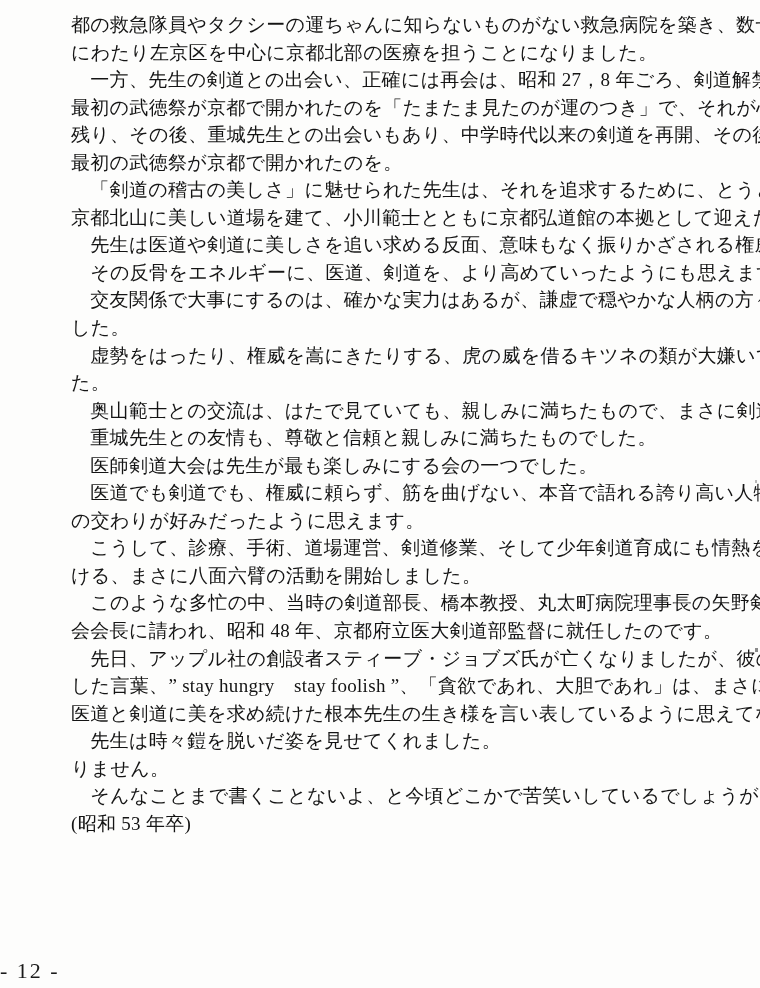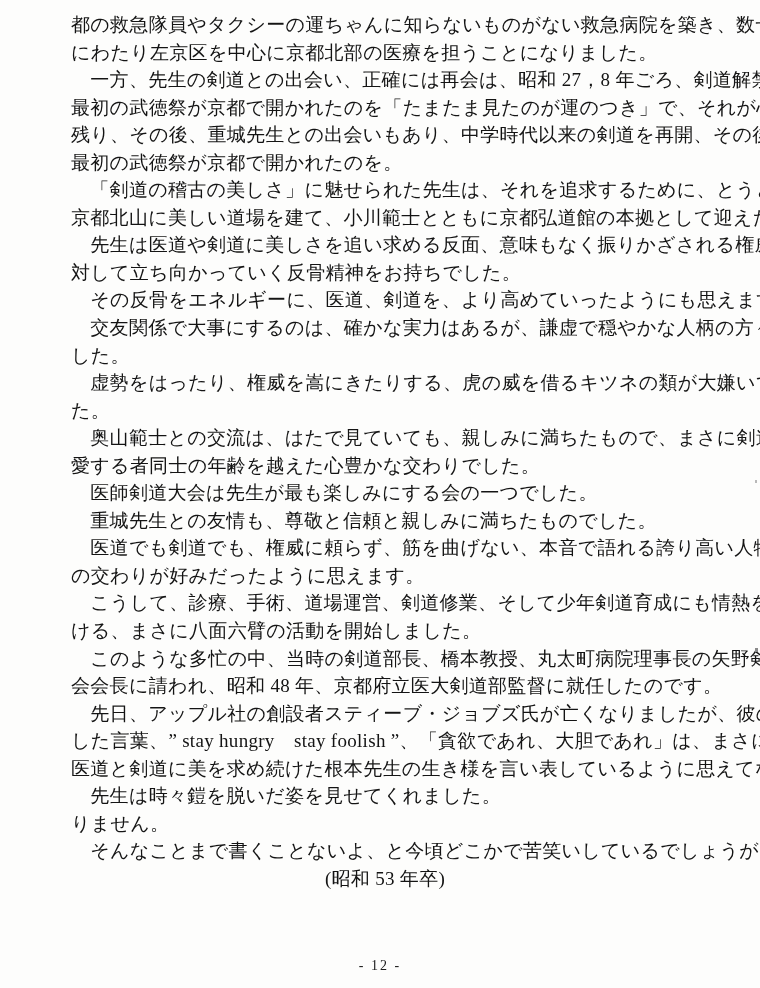--- a/index.html
+++ b/index.html
@@ -24,32 +24,31 @@
     width: 630px;
     font-size: 19px;
     line-height: 27.55px;
     letter-spacing: 0.3px;
   }
   .line {
     white-space: pre;
     height: 27.55px;
   }
   .attribution {
-    text-align: center;
+    text-align: left;
     white-space: pre;
     height: 27.55px;
     padding-right: 2px;
   }
   .page-number {
     position: absolute;
     left: 0;
     right: 0;
     top: 958px;
-    text-align: center;
-    font-size: 14px;
+    font-size: 22px;
     letter-spacing: 2px;
     color: #1a1a1a;
   }
   
   .scan-speck-1 {
     position: absolute;
     right: 3px; top: 480px;
     width: 2px; height: 3px;
     background: #b9b9b9;
   }
@@ -68,30 +67,28 @@
 
   <div class="line">都の救急隊員やタクシーの運ちゃんに知らないものがない救急病院を築き、数十年</div>
       <div class="line">にわたり左京区を中心に京都北部の医療を担うことになりました。</div>
       <div class="line">　一方、先生の剣道との出会い、正確には再会は、昭和 27，8 年ごろ、剣道解禁後</div>
       <div class="line">最初の武徳祭が京都で開かれたのを「たまたま見たのが運のつき」で、それが心に</div>
       <div class="line">残り、その後、重城先生との出会いもあり、中学時代以来の剣道を再開、その後本</div>
       <div class="line">最初の武徳祭が京都で開かれたのを。</div>
       <div class="line">　「剣道の稽古の美しさ」に魅せられた先生は、それを追求するために、とうとう</div>
       <div class="line">京都北山に美しい道場を建て、小川範士とともに京都弘道館の本拠として迎えたの</div>
       <div class="line">　先生は医道や剣道に美しさを追い求める反面、意味もなく振りかざされる権威に</div>
-      <div class="line">対して立ち向かっていく反骨精神をお持ちでした。</div>
       <div class="line">　その反骨をエネルギーに、医道、剣道を、より高めていったようにも思えます。</div>
       <div class="line">　交友関係で大事にするのは、確かな実力はあるが、謙虚で穏やかな人柄の方々で</div>
       <div class="line">した。</div>
       <div class="line">　虚勢をはったり、権威を嵩にきたりする、虎の威を借るキツネの類が大嫌いでし</div>
       <div class="line">た。</div>
       <div class="line">　奥山範士との交流は、はたで見ていても、親しみに満ちたもので、まさに剣道を</div>
-      <div class="line">愛する者同士の年齢を越えた心豊かな交わりでした。</div>
+      <div class="line">　重城先生との友情も、尊敬と信頼と親しみに満ちたものでした。</div>
       <div class="line">　医師剣道大会は先生が最も楽しみにする会の一つでした。</div>
-      <div class="line">　重城先生との友情も、尊敬と信頼と親しみに満ちたものでした。</div>
       <div class="line">　医道でも剣道でも、権威に頼らず、筋を曲げない、本音で語れる誇り高い人物と</div>
       <div class="line">の交わりが好みだったように思えます。</div>
       <div class="line">　こうして、診療、手術、道場運営、剣道修業、そして少年剣道育成にも情熱を傾</div>
       <div class="line">ける、まさに八面六臂の活動を開始しました。</div>
       <div class="line">　このような多忙の中、当時の剣道部長、橋本教授、丸太町病院理事長の矢野剣友</div>
       <div class="line">会会長に請われ、昭和 48 年、京都府立医大剣道部監督に就任したのです。</div>
       <div class="line">　先日、アップル社の創設者スティーブ・ジョブズ氏が亡くなりましたが、彼の残</div>
       <div class="line">した言葉、” stay hungry　stay foolish ”、「貪欲であれ、大胆であれ」は、まさに</div>
       <div class="line">医道と剣道に美を求め続けた根本先生の生き様を言い表しているように思えてな</div>
       <div class="line">　先生は時々鎧を脱いだ姿を見せてくれました。</div>

